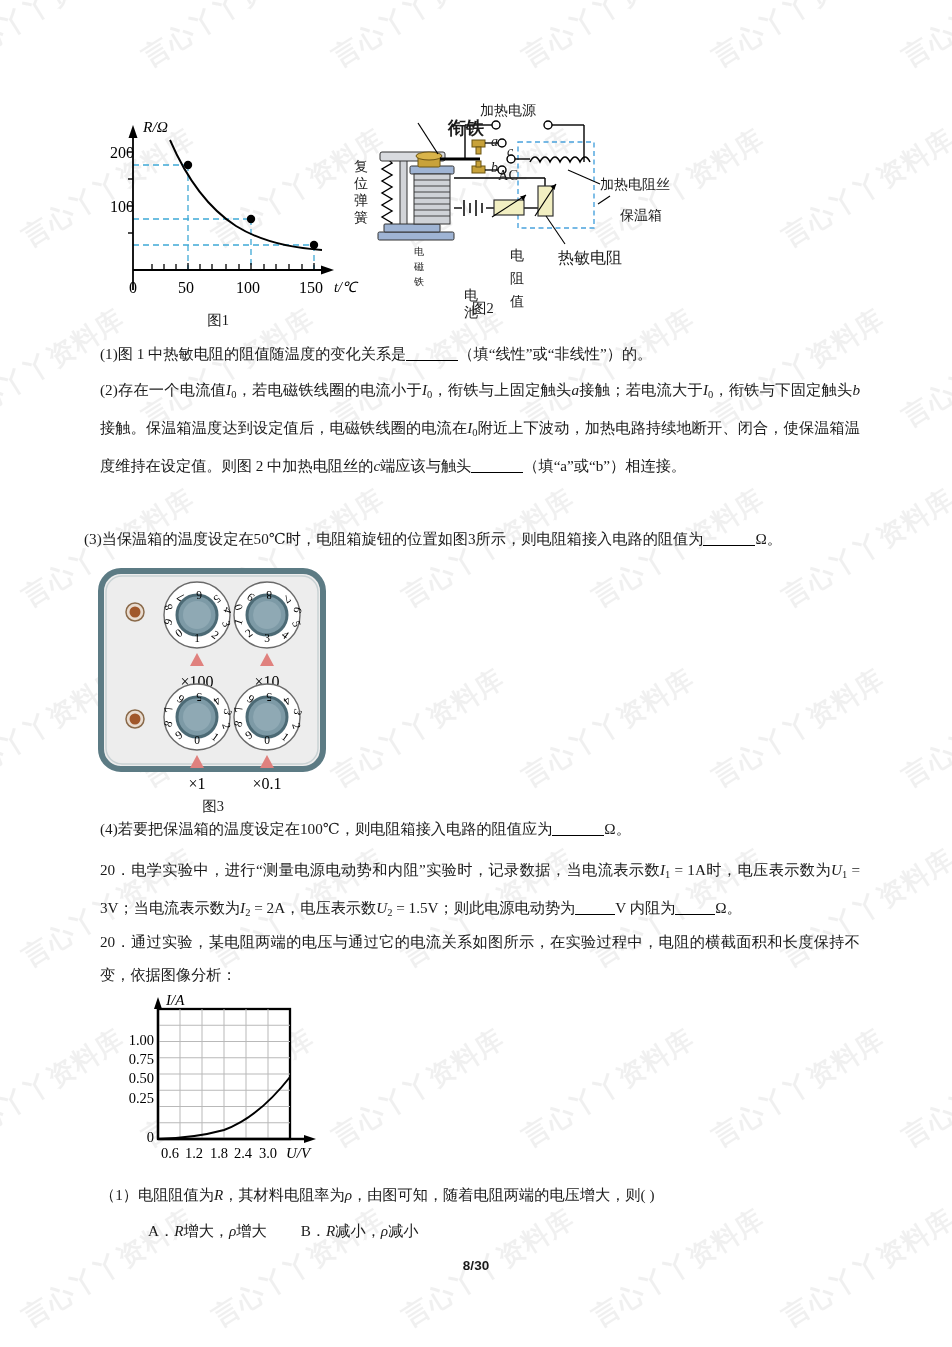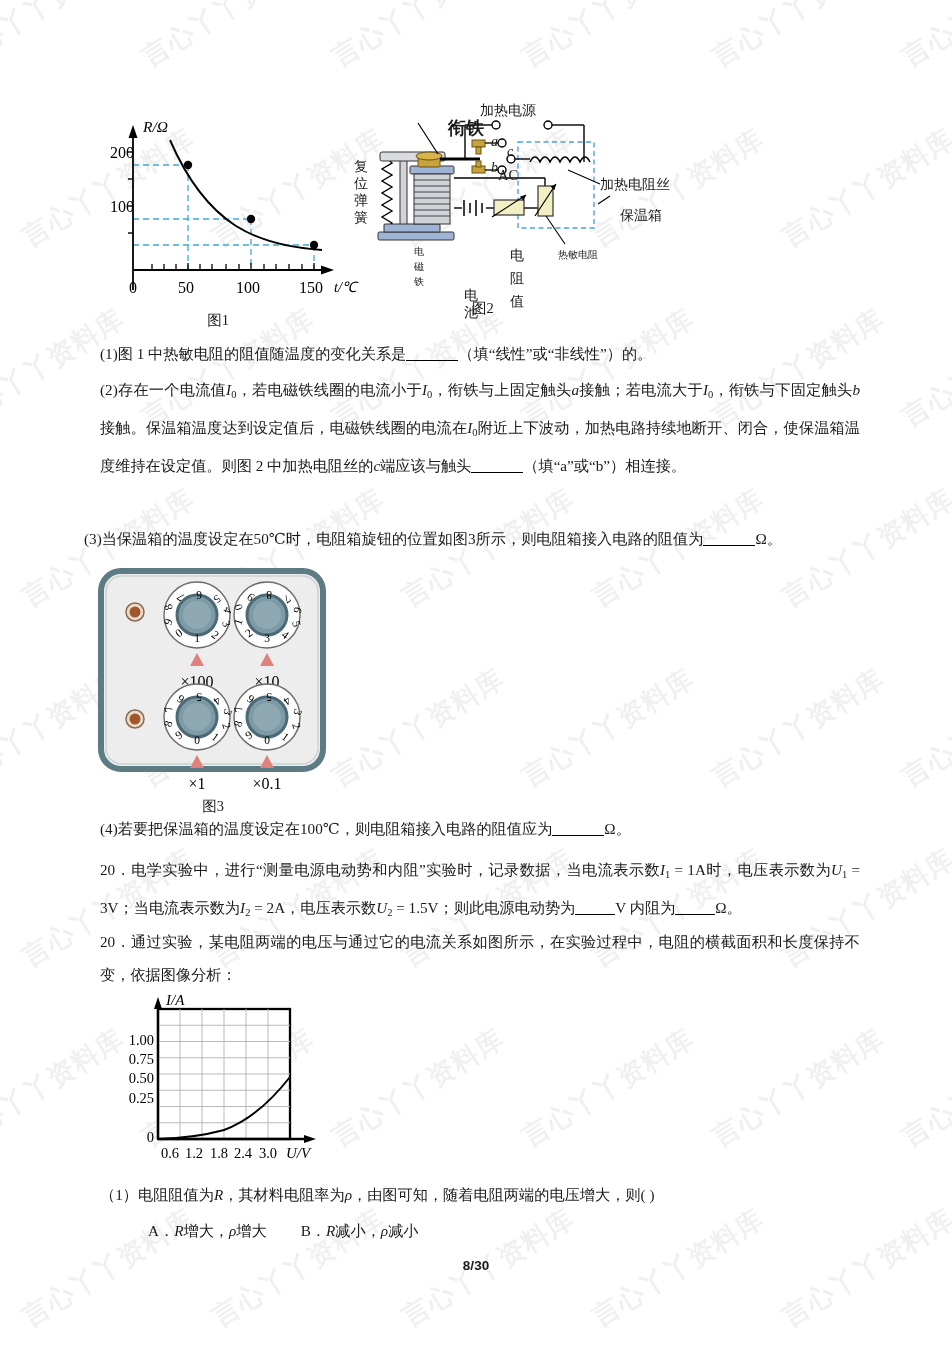--- a/index.html
+++ b/index.html
@@ -254,21 +254,21 @@
     <div style="position:absolute;left:96px;top:12px;font-size:18px;font-weight:bold;">衔铁</div>
     <div style="position:absolute;left:128px;top:-2px;font-size:14px;">加热电源</div>
     <div style="position:absolute;left:146px;top:19px;font-size:14.5px;font-family:'Liberation Serif',serif;margin-top:44px;">AC</div>
     <div style="position:absolute;left:139px;top:30px;font-size:14px;font-style:italic;font-family:'Liberation Serif',serif;">a</div>
     <div style="position:absolute;left:139px;top:56px;font-size:14px;font-style:italic;font-family:'Liberation Serif',serif;">b</div>
     <div style="position:absolute;left:155px;top:40px;font-size:14px;font-style:italic;font-family:'Liberation Serif',serif;">c</div>
     <div style="position:absolute;left:2px;top:54px;width:16px;font-size:14px;line-height:17px;">复位弹簧</div>
     <div style="position:absolute;left:62px;top:140px;width:16px;font-size:10px;line-height:15px;">电磁铁</div>
     <div style="position:absolute;left:112px;top:140px;width:16px;font-size:14px;line-height:17px;margin-top:43px;">电池</div>
     <div style="position:absolute;left:158px;top:140px;width:16px;font-size:14px;line-height:23px;">电阻值</div>
-    <div style="position:absolute;left:206px;top:144px;font-size:10px;">热敏电阻</div>
+    <div style="position:absolute;left:206px;top:144px;font-size:16px;">热敏电阻</div>
     <div style="position:absolute;left:248px;top:72px;font-size:14px;">加热电阻丝</div>
     <div style="position:absolute;left:268px;top:103px;font-size:14px;">保温箱</div>
 
     <div class="fignum" style="position:absolute;left:120px;top:194px;">图2</div>
   </div>
 
   <div class="block" style="left:100px;top:337px;width:760px;">
     <p class="q"><span>(1)图 1 中热敏电阻的阻值随温度的变化关系是</span><span class="blank b5"></span><span>（填“线性”或“非线性”）的。</span></p>
   </div>
 

